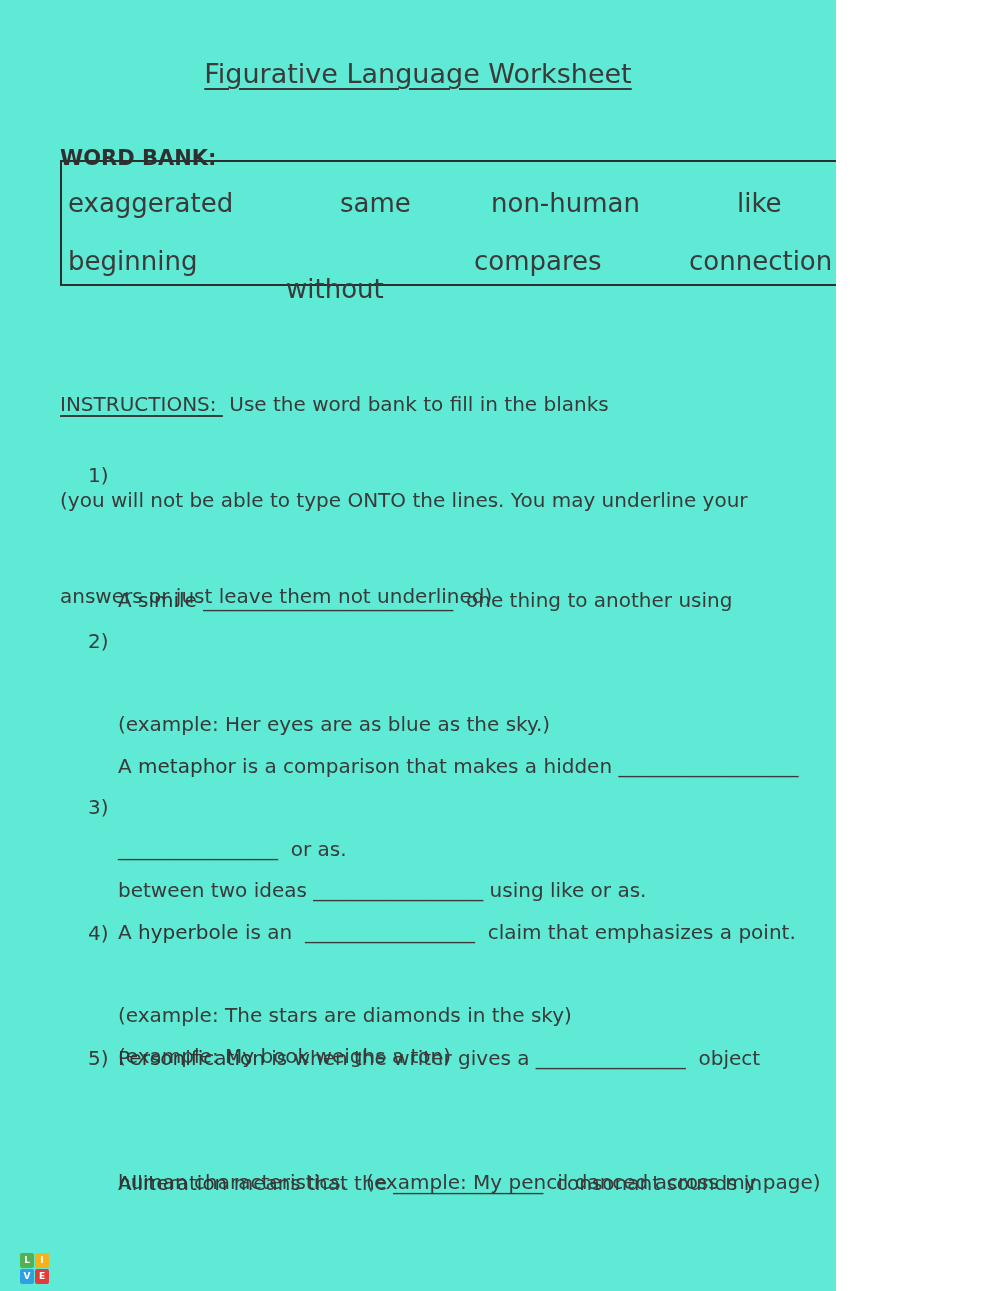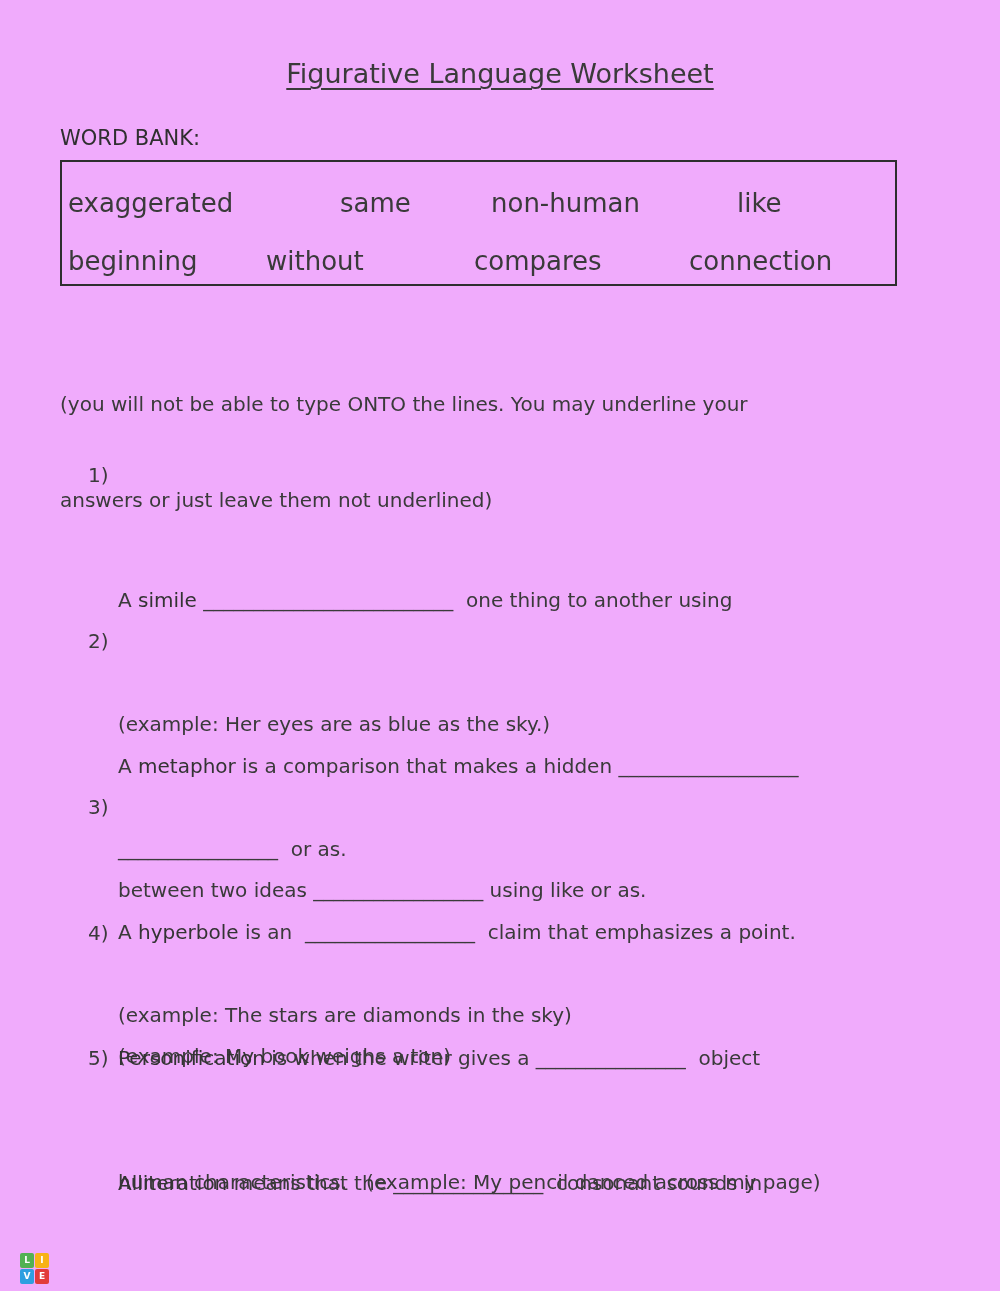--- a/index.html
+++ b/index.html
@@ -1,55 +1,55 @@
 <!DOCTYPE html>
 <html><head>
 <meta charset="utf-8">
 <style>
   * { box-sizing: border-box; }
   html, body { margin: 0; padding: 0; background: #ffffff; }
   .page {
     position: relative;
-    width: 1000px;
+    width: 836px;
     height: 1291px;
-    background: #f0abfc;
+    background: #5eead4;
     font-family: "DejaVu Sans", sans-serif;
     color: #3a3a3a;
     overflow: hidden;
   }
   .title {
     position: absolute;
     top: 58px; left: 0; width: 100%;
     margin: 0;
     text-align: center;
     font-size: 27px;
     font-weight: 400;
     color: #3a3a3a;
     text-decoration: underline;
     text-underline-offset: 5px;
     text-decoration-thickness: 2px;
   }
   .wb-label {
     position: absolute;
-    top: 126px; left: 60px;
+    top: 146px; left: 60px;
     font-size: 21px;
-    font-weight: 400;
+    font-weight: 700;
     color: #2f2f2f;
   }
   .wb-box {
     position: absolute;
     top: 160px; left: 60px;
     width: 837px; height: 126px;
     border: 2px solid #2e2e2e;
   }
   .wb-word { position: absolute; font-size: 26px; white-space: pre; color: #3a3a3a; }
   .r1 { top: 12px; margin-top: 14px; }
   .r2 { top: 84px; }
   .r1c1 { left: 6px; }   .r1c2 { left: 278px; } .r1c3 { left: 429px; } .r1c4 { left: 675px; }
-  .r2c1 { left: 6px; }   .r2c2 { left: 204px; } .r2c3 { left: 400px; margin-left: 12px; } .r2c4 { left: 627px; }
+  .r2c1 { left: 6px; }   .r2c2 { left: 224px; margin-top: 28px; } .r2c3 { left: 400px; margin-left: 12px; } .r2c4 { left: 627px; }
 
   .instructions {
     position: absolute;
     top: 324px; left: 60px;
     font-size: 20px;
     line-height: 32px;
     white-space: pre;
   }
   .underlined {
     text-decoration: underline;
@@ -116,20 +116,21 @@
     <span class="wb-word r1 r1c2">same</span>
     <span class="wb-word r1 r1c3">non-human</span>
     <span class="wb-word r1 r1c4">like</span>
     <span class="wb-word r2 r2c1">beginning</span>
     <span class="wb-word r2 r2c2">without</span>
     <span class="wb-word r2 r2c3">compares</span>
     <span class="wb-word r2 r2c4">connection</span>
   </div>
 
   <div class="instructions">
+    <div class="ins-line"><span class="underlined">INSTRUCTIONS: </span><span> Use the word bank to fill in the blanks</span></div>
     <div class="ins-line">(you will not be able to type ONTO the lines. You may underline your</div>
     <div class="ins-line">answers or just leave them not underlined)</div>
   </div>
 
   <section class="question q1">
     <span class="qnum">1)</span>
     <div class="qline"><span>A </span><b>simile</b><span> _________________________  one thing to another using</span></div>
     <div class="qline">(example: Her eyes are as blue as the sky.)</div>
     <div class="qline">________________  or as.</div>
   </section>

